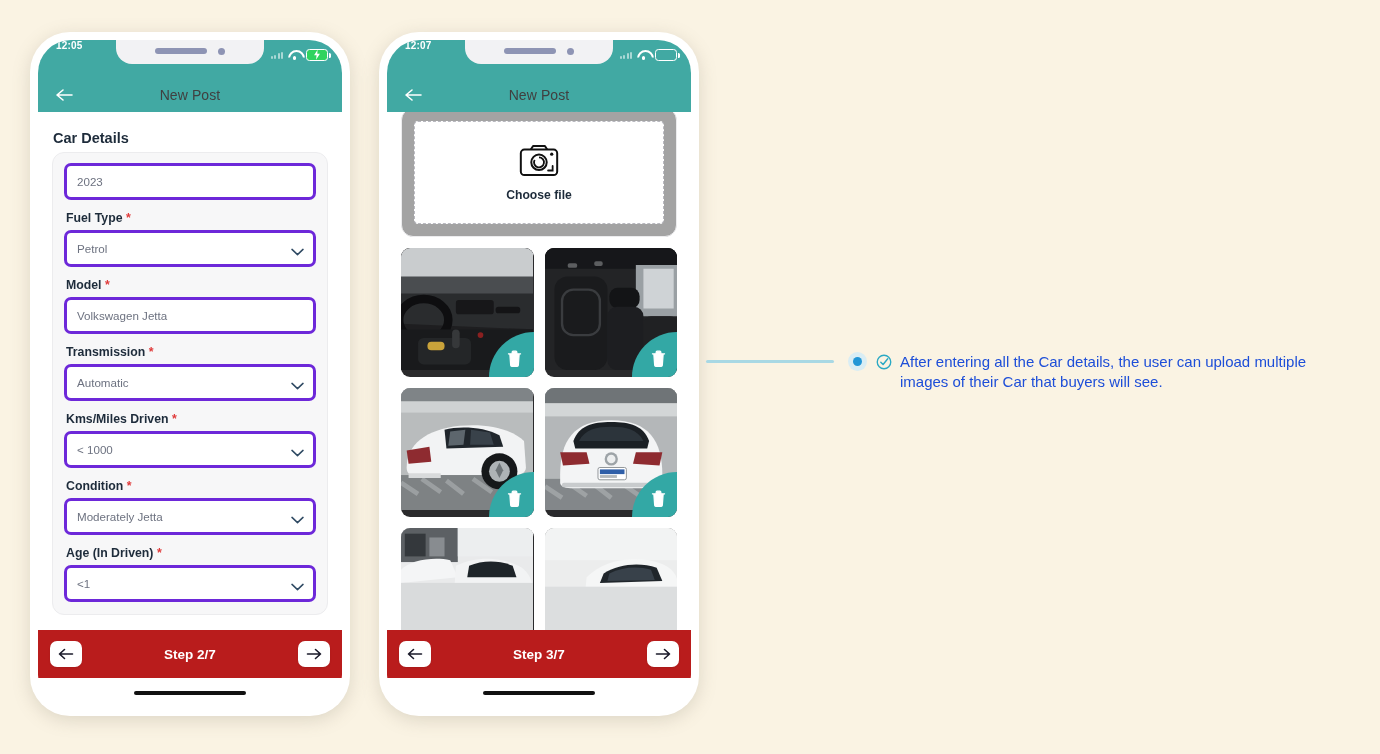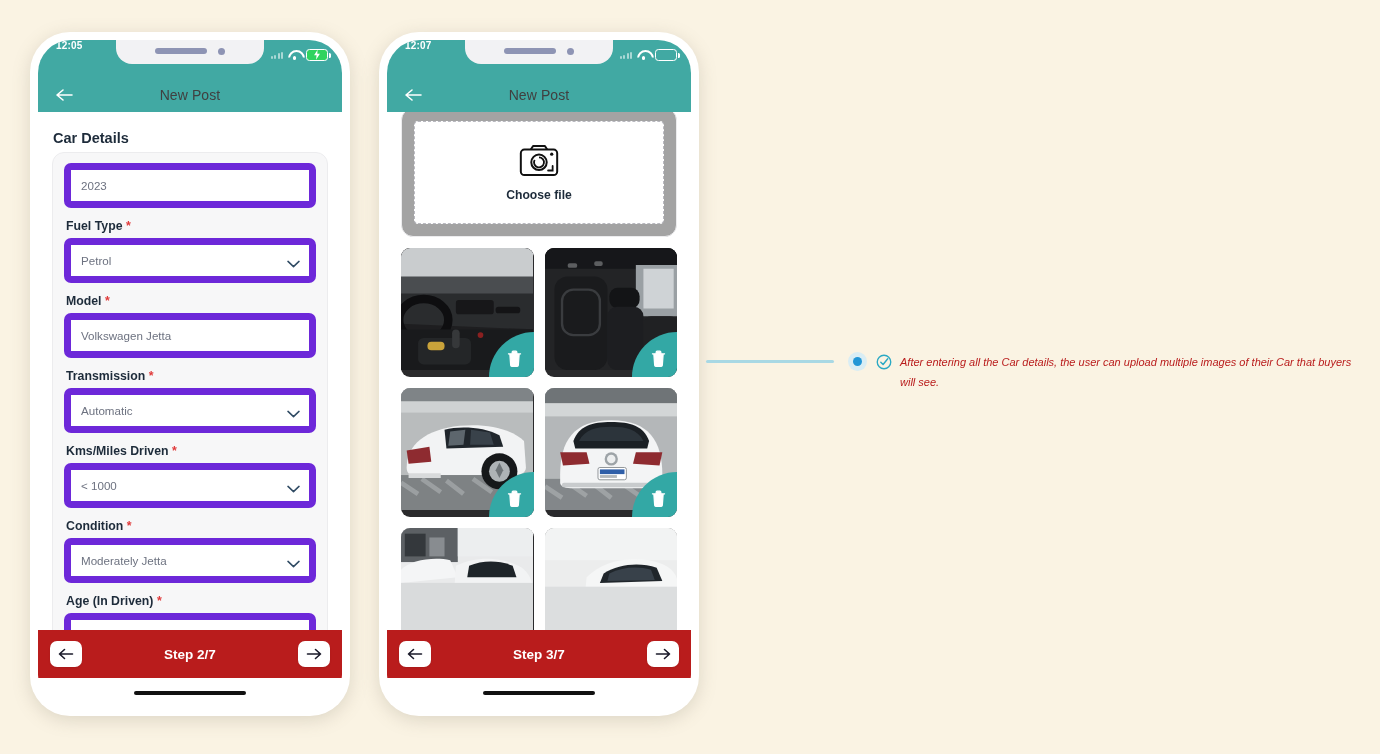--- a/index.html
+++ b/index.html
@@ -104,21 +104,21 @@
   .form-card{
     background:#f7f7f8;border:1px solid #ececee;border-radius:12px;
     padding:0 11px 12px;margin-top:-6px;
   }
   .field{margin-top:11px;}
   .flabel{
     font-size:12.3px;font-weight:bold;color:#1d2b3a;margin:0 0 5px 2px;
   }
   .req{color:#e03b3b;font-weight:bold;}
   .input{
-    height:31px;background:#fff;border:7px solid #6d28d9;border-radius:7px;
+    height:31px;background:#fff;border:3px solid #6d28d9;border-radius:7px;
     display:flex;align-items:center;padding:0 10px;
     font-size:11.6px;color:#6d7280;position:relative;
   }
   .input .chev{
     position:absolute;right:9px;top:50%;transform:translateY(-50%);
     width:13px;height:8px;
   }
   .first-field{margin-top:10px;}
   
   .media-card{
@@ -168,23 +168,22 @@
     position:absolute;left:848px;top:352px;width:19px;height:19px;
     border-radius:50%;background:#d9edf4;
     display:flex;align-items:center;justify-content:center;
   }
   .conn-dot{width:9px;height:9px;border-radius:50%;background:#2196d6;}
   .annotation{
     position:absolute;left:876px;top:352px;width:480px;
     display:flex;gap:8px;align-items:flex-start;
   }
   .ann-text{
-    font-size:11px;line-height:20px;color:#b91c1c;
+    font-size:15px;line-height:20px;color:#1d4ed8;
     font-family:"Liberation Sans", sans-serif;
-    font-style:italic;
   }
 </style>
 </head>
 <body>
 
 <div class="phone" id="phone1">
   <div class="screen">
 
     <div class="statusbar">
       <div class="st-time">12:05</div>

